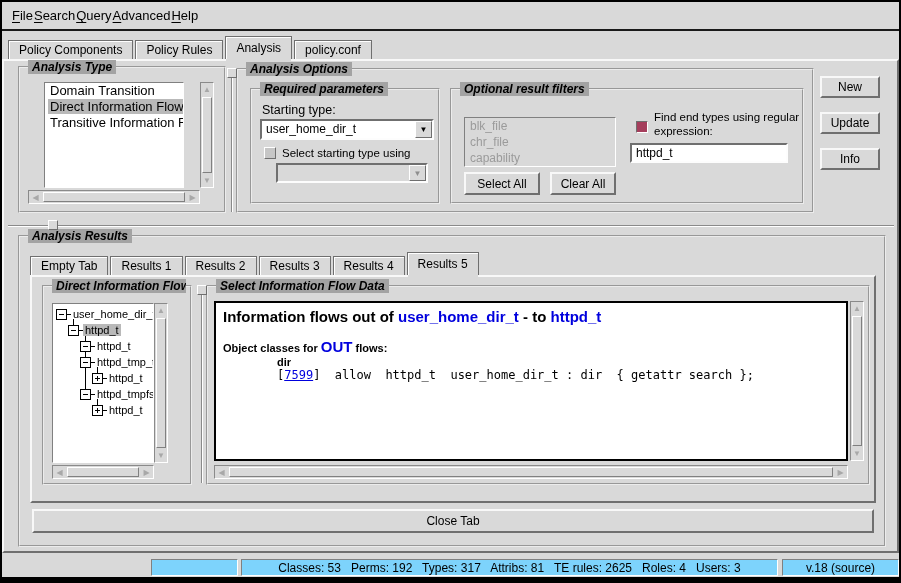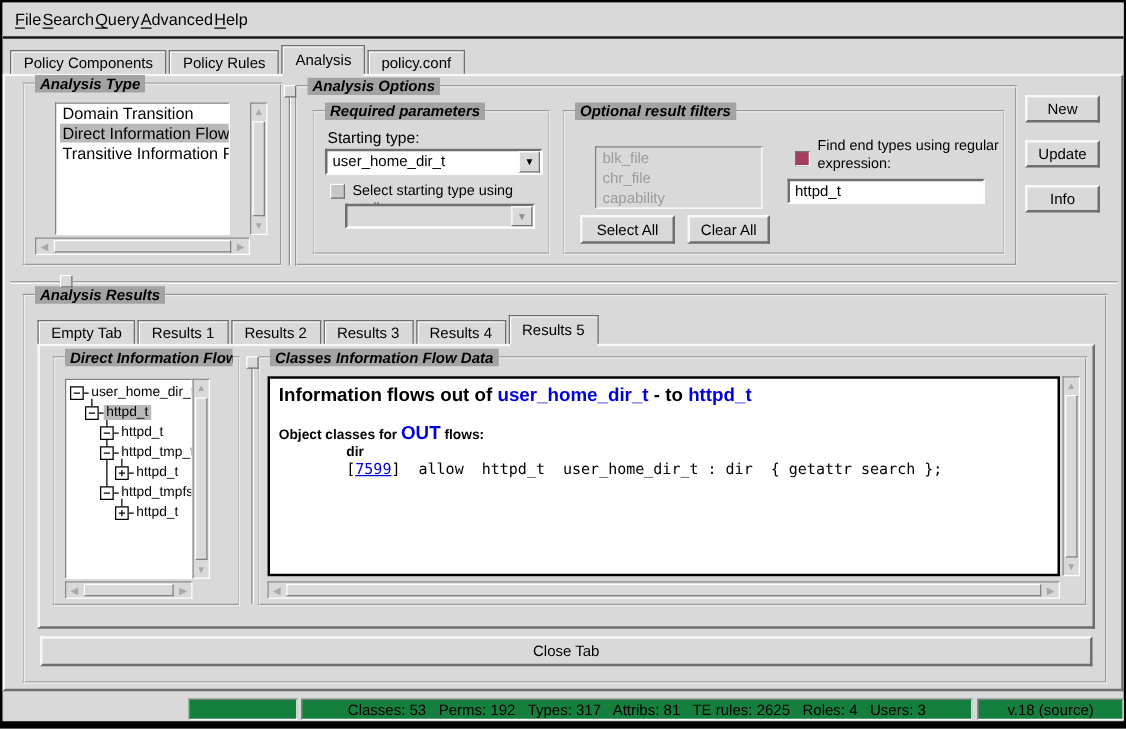--- a/index.html
+++ b/index.html
@@ -104,21 +104,21 @@
                 overflow:hidden; padding:5px 7px; }
   .rt-h1 { font-size:15px; font-weight:bold; margin-bottom:13px; }
   .rt-h2 { font-size:11px; font-weight:bold; margin-bottom:1px; }
   .rt-blue { color:#0000dd; }
   .rt-out { font-size:15px; }
   .rt-class { font-size:11px; font-weight:bold; margin-left:54px; }
   .rt-rule { font-family:"DejaVu Sans Mono",monospace; font-size:12px; margin-left:54px; white-space:pre; }
   .rt-link { color:#0000dd; text-decoration:underline; }
 
   
-  .scell { position:absolute; height:17px; background:#15803d; border:1px solid;
+  .scell { position:absolute; height:17px; background:#7dd3fc; border:1px solid;
            border-color:#808080 #fff #fff #808080; display:flex; align-items:center;
            justify-content:center; font-size:12px; white-space:pre; overflow:hidden; }
 </style>
 </head>
 <body>
 
 <div id="window">
 
   <div id="menubar">
       <span class="menu-item"><u>F</u>ile</span>
@@ -173,21 +173,21 @@
         <span class="cblabel">Select starting type using attrib:</span>
       </div>
       <div class="combo disabled" style="left:24px;top:73px;width:152px;height:20px;">
         <div class="combo-field"></div>
         <div class="combo-btn">▼</div>
       </div>
     </div>
 
     <div class="group groove" style="left:212px;top:18px;width:354px;height:116px;">
       <span class="legend">Optional result filters</span>
-      <div class="listbox disabled sunken abs" id="objclass-list" style="left:24px;top:27px;width:134px;height:50px;">
+      <div class="listbox disabled sunken abs" id="objclass-list" style="left:12px;top:27px;width:152px;height:50px;">
           <div class="lb-row dis"><span>blk_file</span></div>
           <div class="lb-row dis"><span>chr_file</span></div>
           <div class="lb-row dis"><span>capability</span></div>
         </div>
       <div class="btn" style="left:12px;top:82px;width:76px;height:23px;">Select All</div>
       <div class="btn" style="left:98px;top:82px;width:66px;height:23px;">Clear All</div>
 
       <span class="cb checked abs" style="left:184px;top:30px;"></span>
       <div class="abs" style="left:202px;top:20px;width:150px;">
         <div class="cblabel">Find end types using regular</div>
@@ -286,21 +286,21 @@
           <div class="sb-a">◀</div>
           <div class="sb-thumb"></div>
           <div class="sb-a">▶</div>
         </div>
       </div>
 
       <div class="sash-line-v" style="left:169px;top:8px;height:198px;"></div>
       <div class="sash-handle" style="left:165px;top:8px;"></div>
 
       <div class="group groove" style="left:174px;top:8px;width:664px;height:200px;">
-        <span class="legend">Classes Information Flow Data</span>
+        <span class="legend">Select Information Flow Data</span>
         <div id="resulttext" style="left:6px;top:14px;width:634px;height:160px;">
           <div class="rt-h1"><span>Information flows out of </span><span class="rt-blue">user_home_dir_t</span><span> - to </span><span class="rt-blue">httpd_t</span></div>
           <div class="rt-h2"><span>Object classes for </span><span class="rt-blue rt-out">OUT</span><span> flows:</span></div>
           <div class="rt-class">dir</div>
           <div class="rt-rule"><span>[</span><span class="rt-link">7599</span><span>]</span><span>  allow  httpd_t  user_home_dir_t : dir  { getattr search };</span></div>
         </div>
         <div class="sb sb-v" style="left:642px;top:14px;height:160px;">
           <div class="sb-a">▲</div>
           <div class="sb-thumb"></div>
           <div class="sb-a">▼</div>

